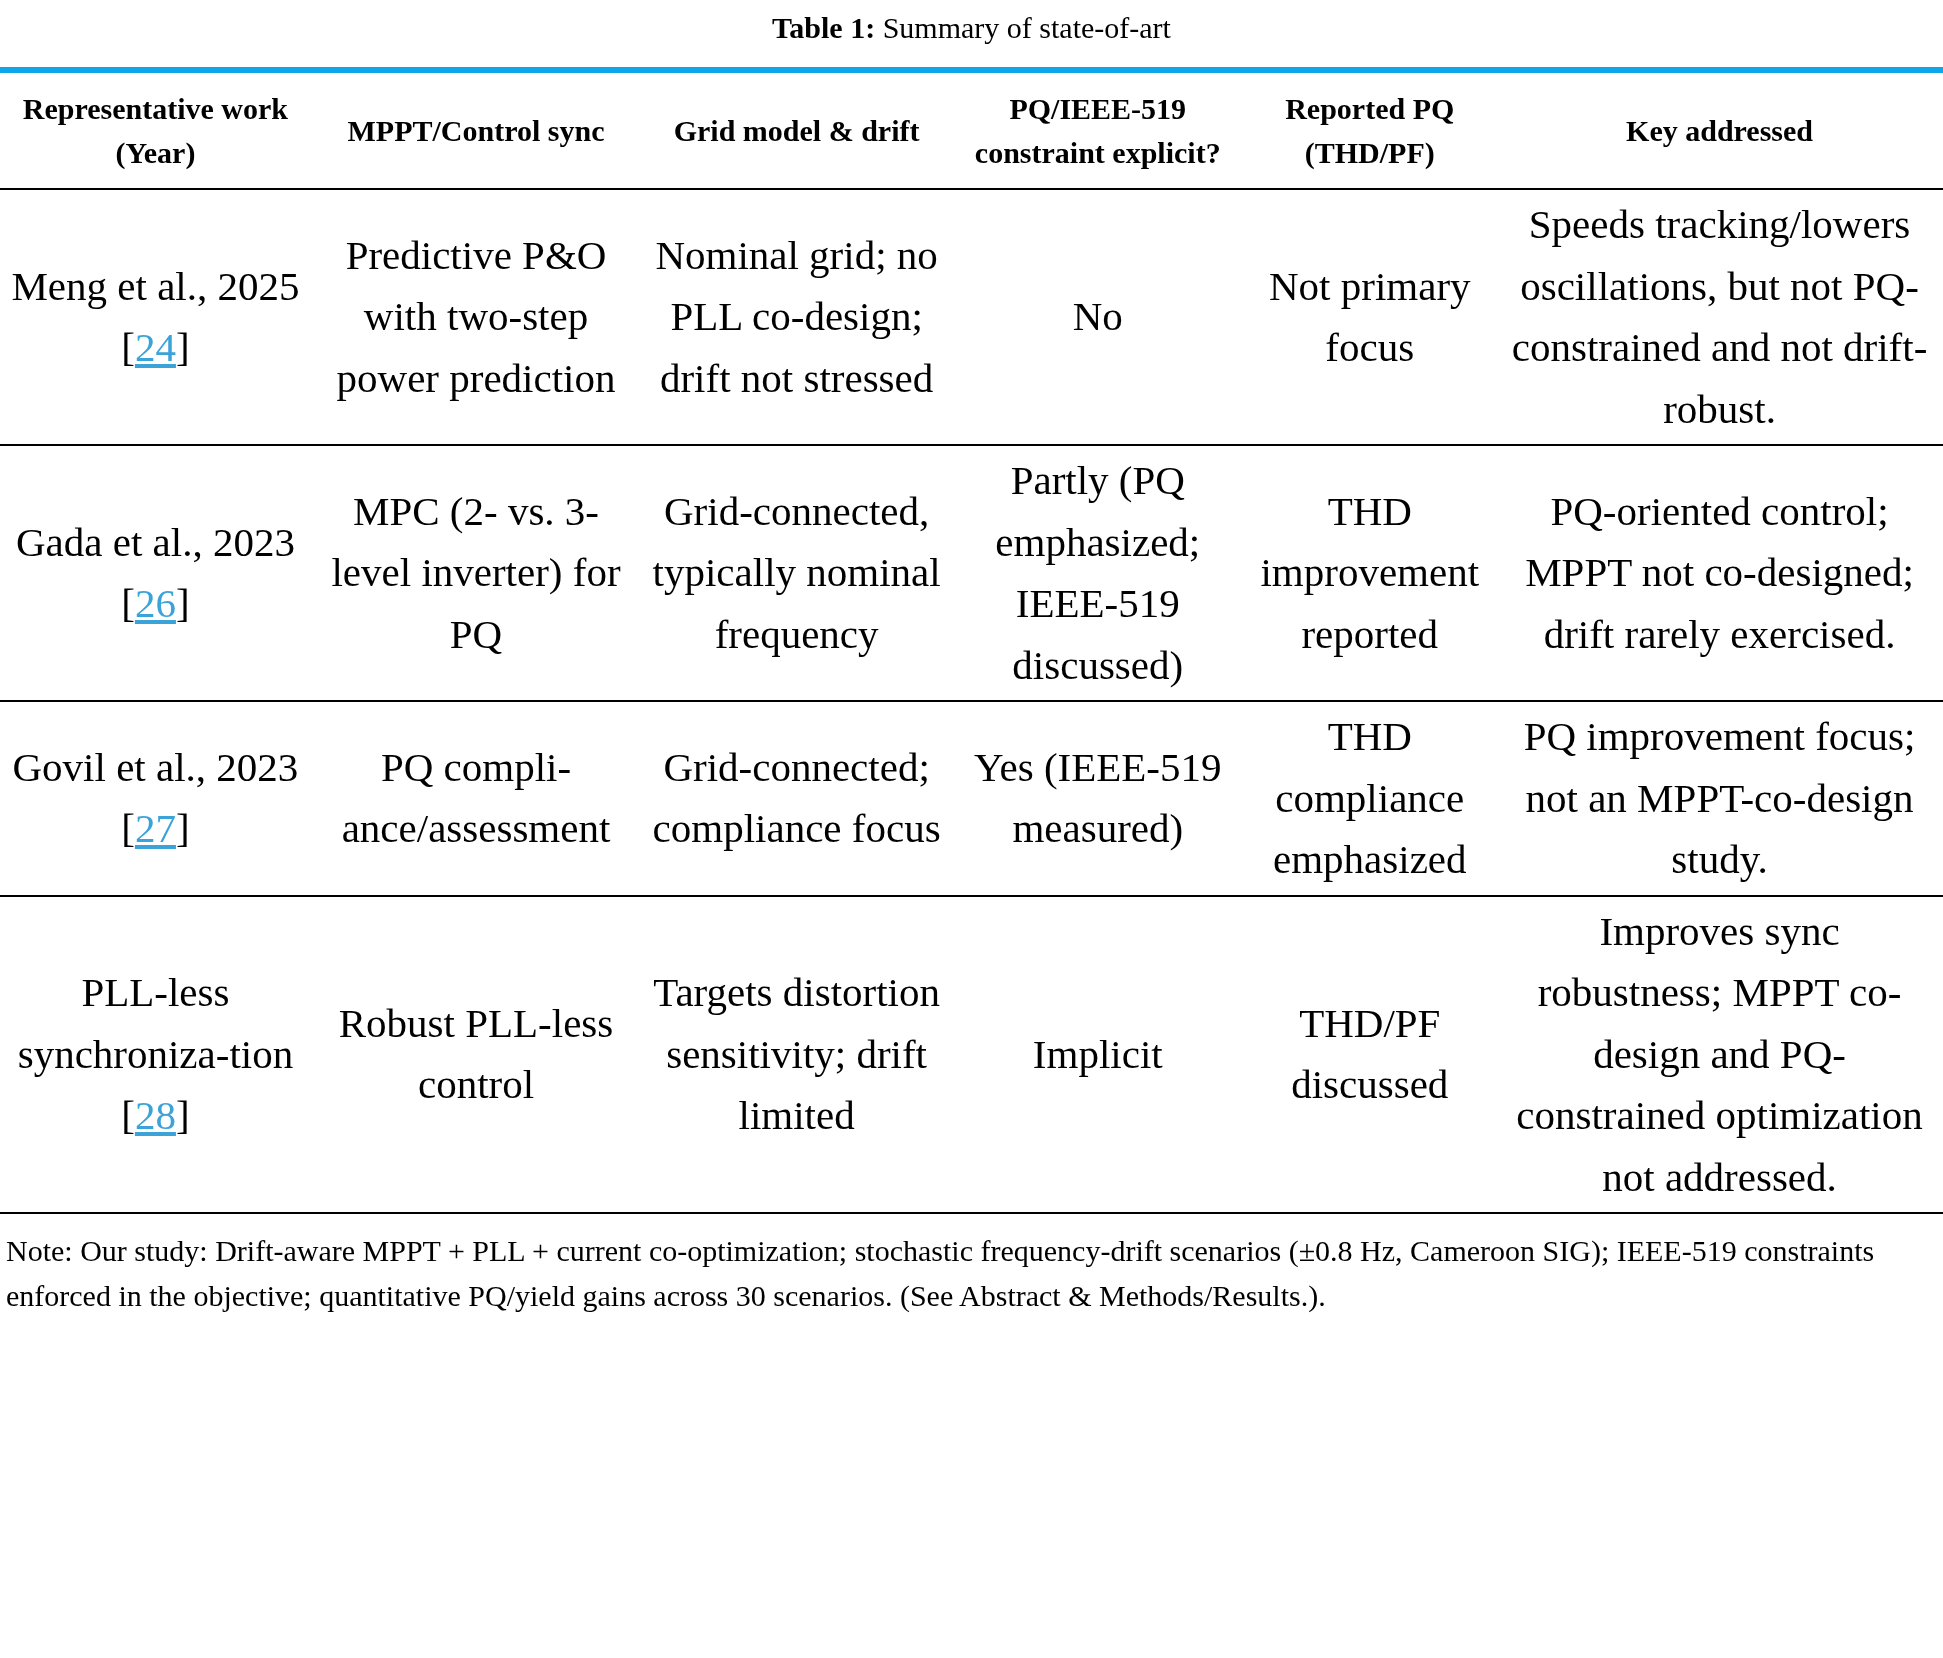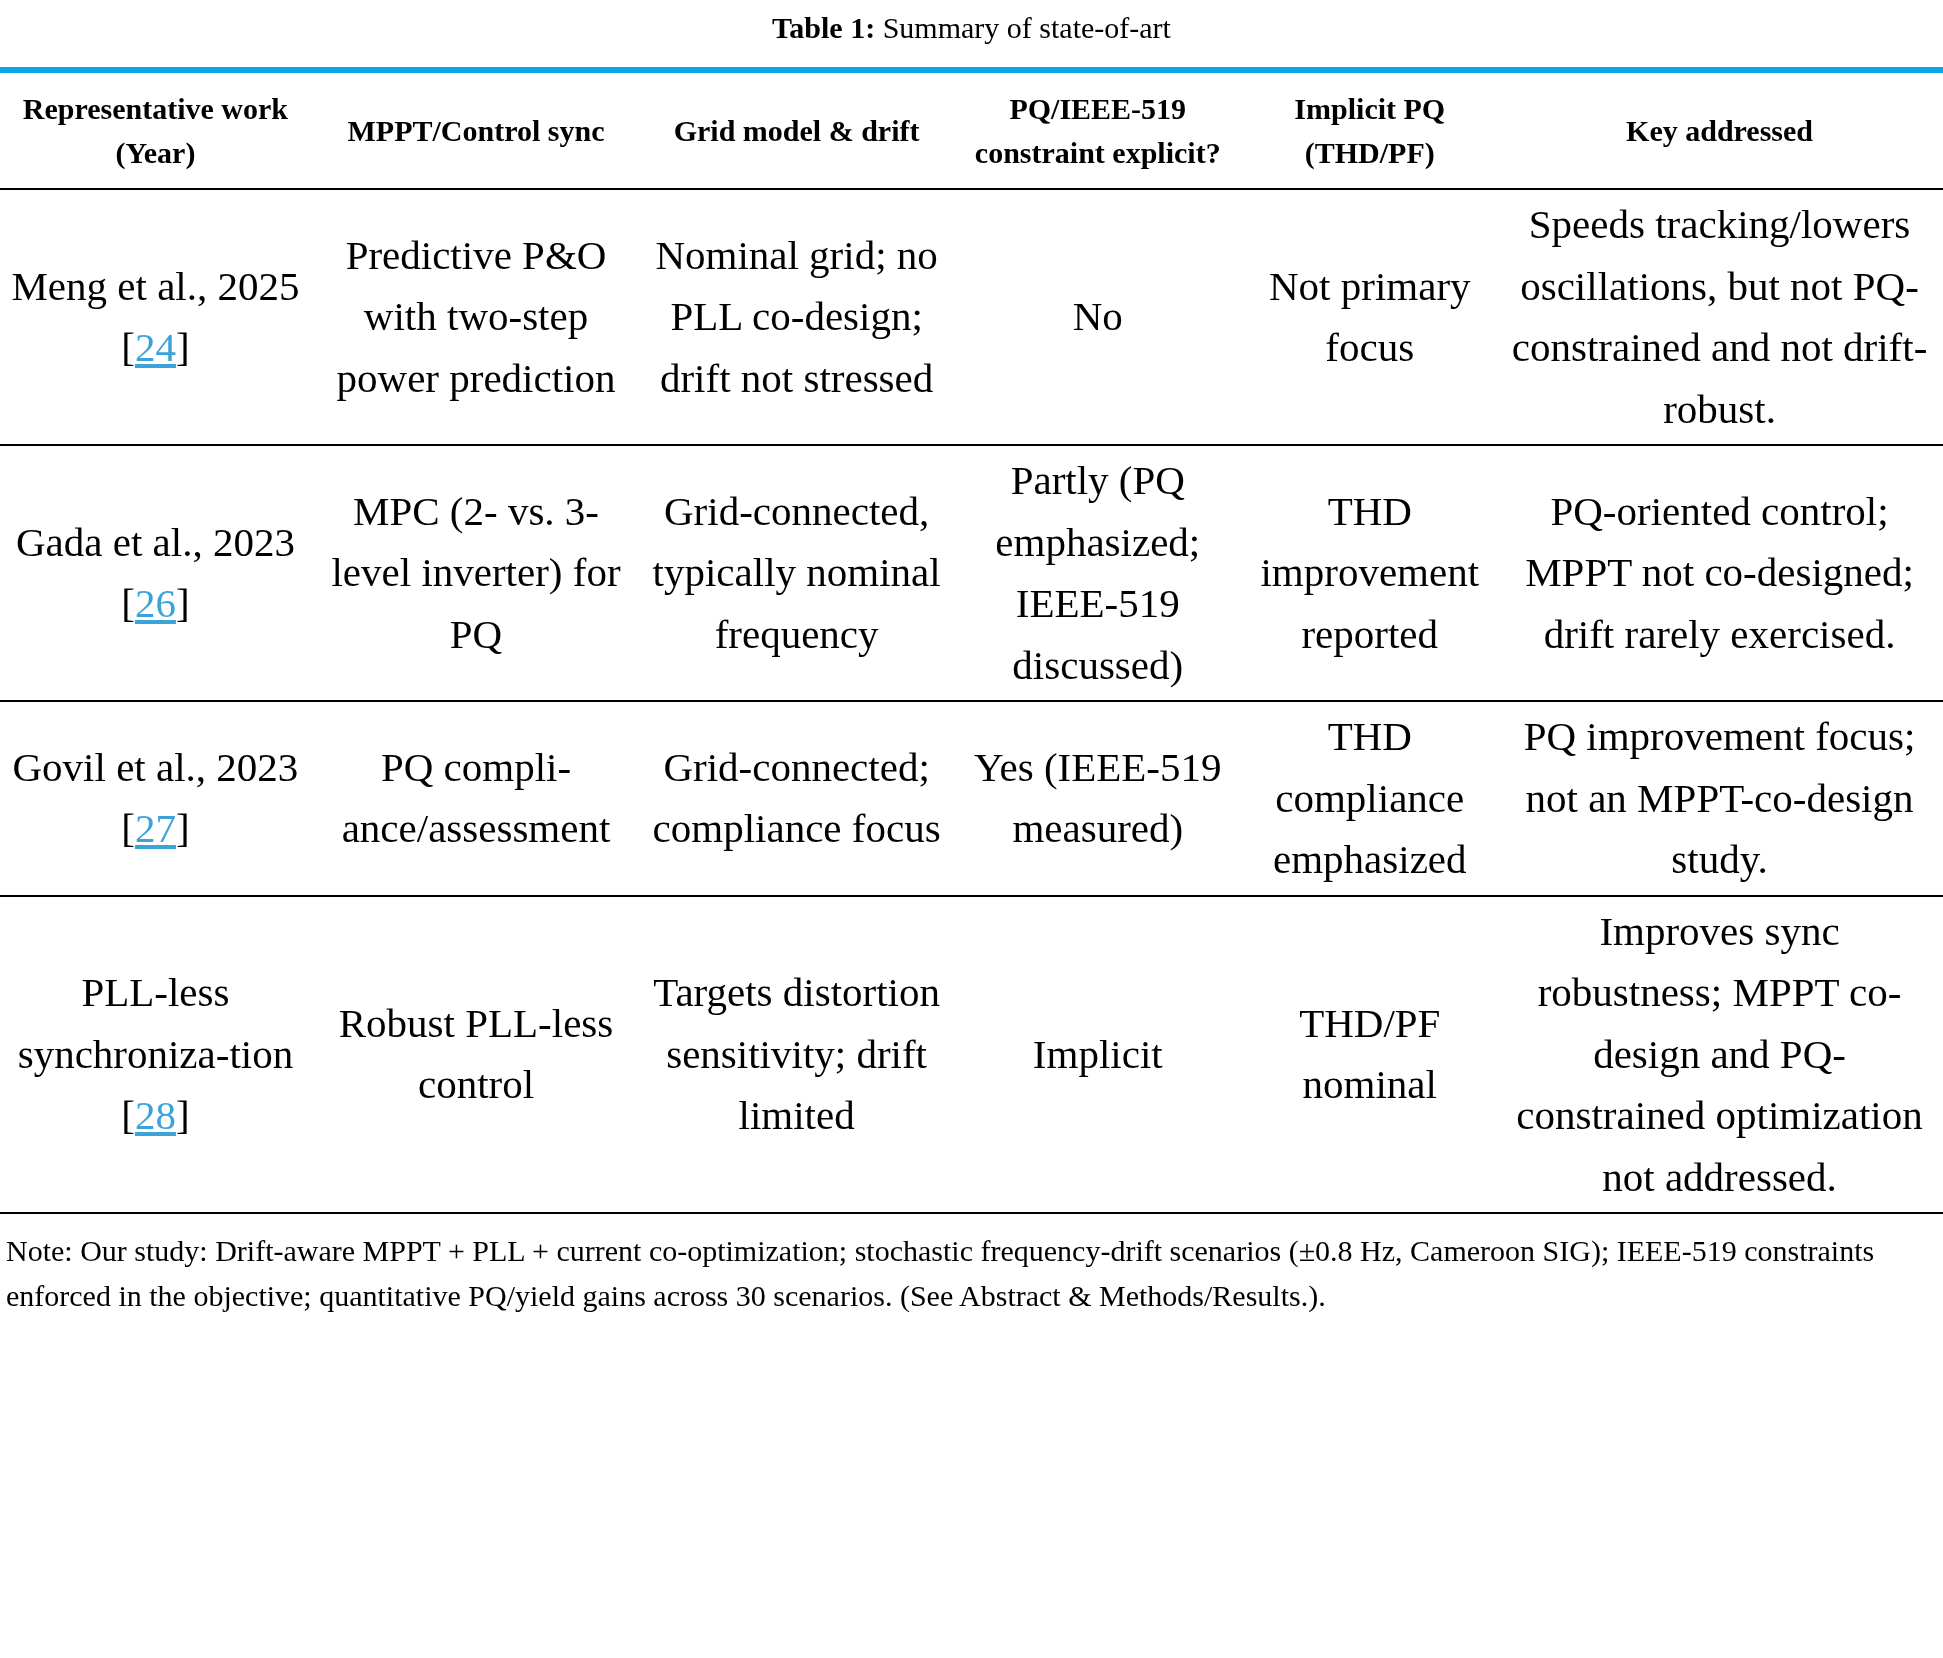--- a/index.html
+++ b/index.html
@@ -76,21 +76,21 @@
         <col class="c4">
         <col class="c5">
         <col class="c6">
     </colgroup>
     <thead>
       <tr>
         <th>Representative work (Year)</th>
         <th>MPPT/Control sync</th>
         <th>Grid model &amp; drift</th>
         <th>PQ/IEEE-519 constraint explicit?</th>
-        <th>Implicit PQ (THD/PF)</th>
+        <th>Reported PQ (THD/PF)</th>
         <th>Key addressed</th>
       </tr>
     </thead>
     <tbody>
       <tr>
         <td>
           <span>Meng et al., 2025 [</span><span class="cite">24</span><span>]</span>
         </td>
         <td>Predictive P&amp;O with two-step power prediction</td>
         <td>Nominal grid; no PLL co-design; drift not stressed</td>
@@ -118,21 +118,21 @@
         <td>THD compliance emphasized</td>
         <td>PQ improvement focus; not an MPPT-co-design study.</td>
       </tr>
       <tr>
         <td>
           <span>PLL-less synchroniza-tion [</span><span class="cite">28</span><span>]</span>
         </td>
         <td>Robust PLL-less control</td>
         <td>Targets distortion sensitivity; drift limited</td>
         <td>Implicit</td>
-        <td>THD/PF nominal</td>
+        <td>THD/PF discussed</td>
         <td>Improves sync robustness; MPPT co-design and PQ-constrained optimization not addressed.</td>
       </tr>
     </tbody>
   </table>
 
   <div class="note">Note: Our study: Drift-aware MPPT + PLL + current co-optimization; stochastic frequency-drift scenarios (±0.8 Hz, Cameroon SIG); IEEE-519 constraints enforced in the objective; quantitative PQ/yield gains across 30 scenarios. (See Abstract &amp; Methods/Results.).</div>
 
 </div>
 
 </body></html>

